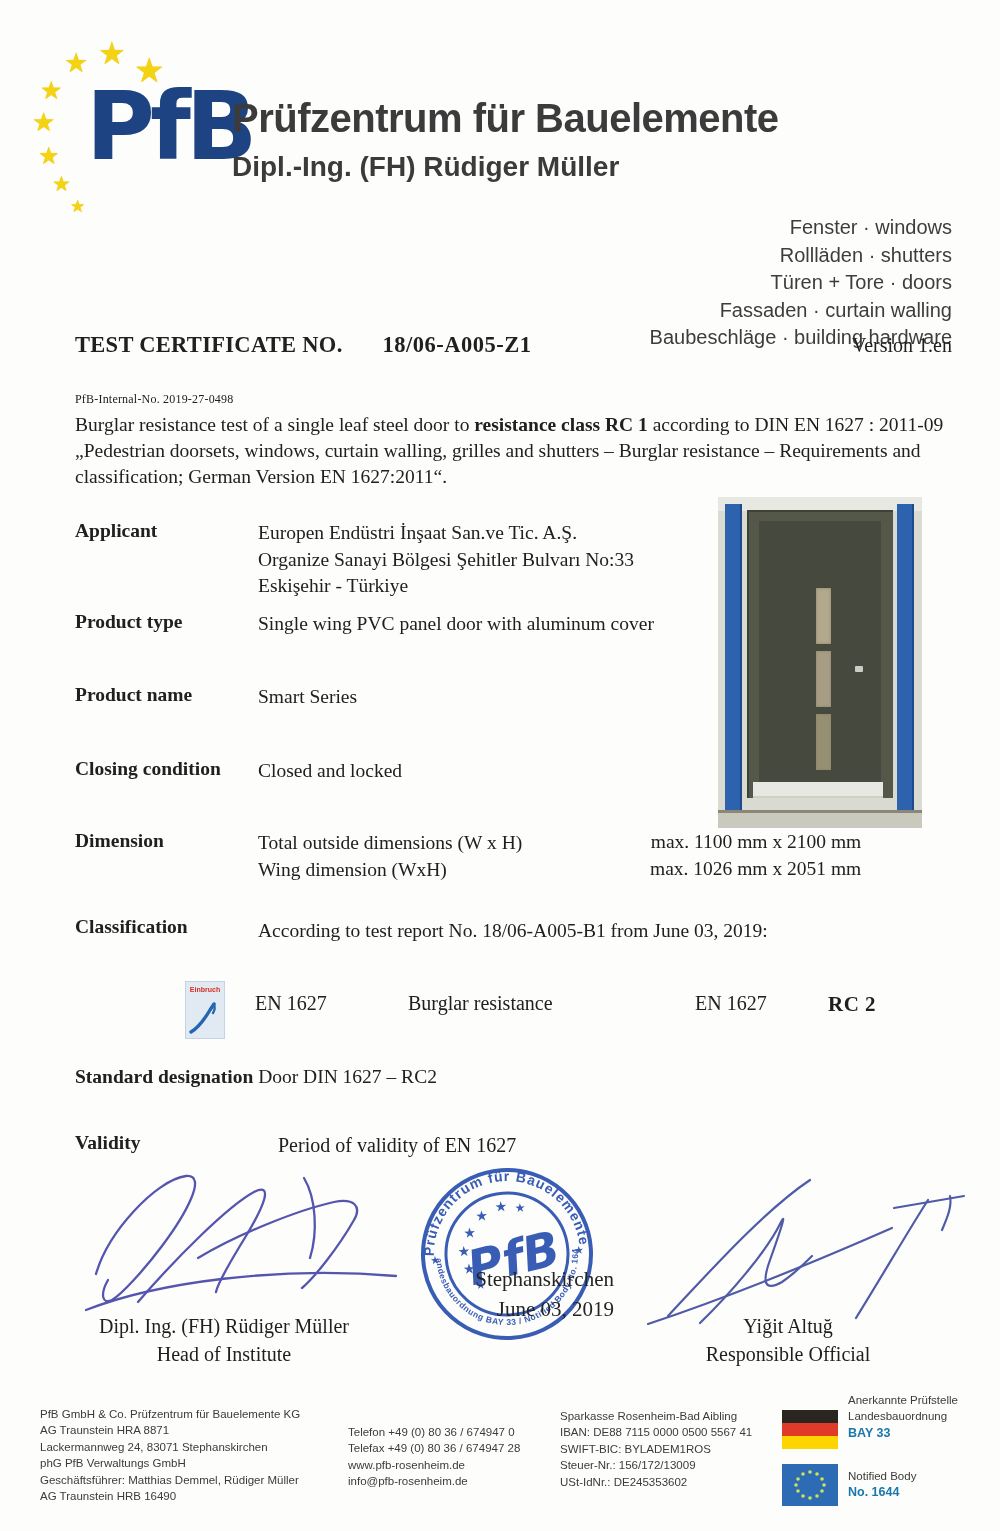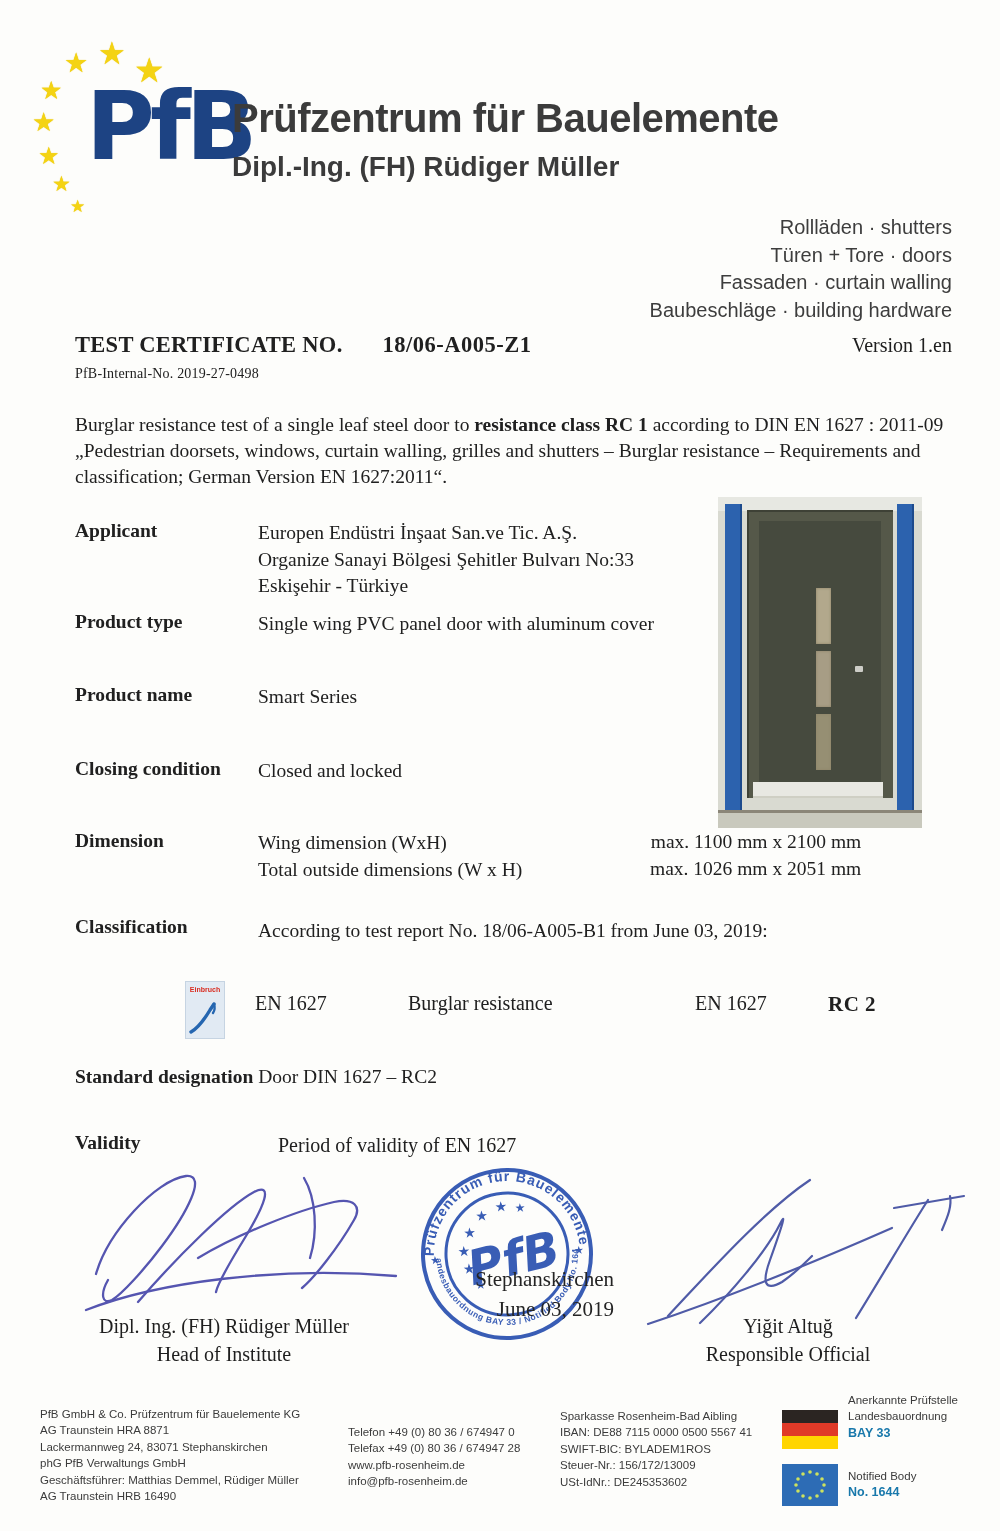--- a/index.html
+++ b/index.html
@@ -17,21 +17,21 @@
   .hdr-title h1{margin:0;font-size:40px;font-weight:700;letter-spacing:-.5px;}
   .hdr-title h2{margin:10px 0 0 0;font-size:28px;font-weight:700;}
   .services{right:48px;top:214px;text-align:right;font-family:"Liberation Sans",sans-serif;
             font-size:20px;line-height:27.5px;color:#3d3d3d;}
 
   
   .cert-row{left:75px;top:332px;width:877px;display:flex;align-items:baseline;}
   .cert-label{font-weight:700;font-size:22.5px;letter-spacing:.3px;}
   .cert-number{font-weight:700;font-size:22.5px;margin-left:40px;letter-spacing:.5px;}
   .cert-version{margin-left:auto;font-size:20px;}
-  .internal-no{left:75px;top:366px;font-size:14px;letter-spacing:.2px;}
+  .internal-no{left:75px;top:392px;font-size:12px;letter-spacing:.2px;}
   .intro{left:75px;top:412px;width:882px;font-size:19.5px;line-height:26px;text-align:left;}
   .intro b{font-weight:700;}
 
   
   .lbl{position:absolute;left:75px;font-weight:700;font-size:19.5px;}
   .val{position:absolute;left:258px;font-size:19.5px;line-height:26.5px;}
   .val2{position:absolute;left:650px;font-size:19.5px;line-height:27px;}
 
   
   .door{left:718px;top:497px;width:204px;height:331px;background:#d9dad1;}
@@ -87,20 +87,21 @@
     <span class="logo-star" style="left:42px;top:160px;font-size:17px;">★</span>
     <span class="logo-text">PfB</span>
   </div>
 
   <div class="abs hdr-title">
     <h1>Prüfzentrum für Bauelemente</h1>
     <h2>Dipl.-Ing. (FH) Rüdiger Müller</h2>
   </div>
 
   <div class="abs services">
+    <div>Fenster · windows</div>
     <div>Rollläden · shutters</div>
     <div>Türen + Tore · doors</div>
     <div>Fassaden · curtain walling</div>
     <div>Baubeschläge · building hardware</div>
   </div>
 
   <div class="abs cert-row">
     <span class="cert-label">TEST CERTIFICATE NO.</span>
     <span class="cert-number">18/06-A005-Z1</span>
     <span class="cert-version">Version 1.en</span>
@@ -120,22 +121,22 @@
   <div class="val" style="top:611px;">Single wing PVC panel door with aluminum cover</div>
 
   <div class="lbl" style="top:684px;">Product name</div>
   <div class="val" style="top:684px;">Smart Series</div>
 
   <div class="lbl" style="top:758px;">Closing condition</div>
   <div class="val" style="top:758px;">Closed and locked</div>
 
   <div class="lbl" style="top:830px;">Dimension</div>
   <div class="val" style="top:830px;">
+    <div>Total outside dimensions (W x H)</div>
     <div>Wing dimension (WxH)</div>
-    <div>Total outside dimensions (W x H)</div>
   </div>
   <div class="val2" style="top:828px;text-align:right;">
     <div>max. 1100 mm x 2100 mm</div>
     <div>max. 1026 mm x 2051 mm</div>
   </div>
 
   <div class="lbl" style="top:916px;">Classification</div>
   <div class="val" style="top:918px;">According to test report No. 18/06-A005-B1 from June 03, 2019:</div>
 
   <div class="abs door">

